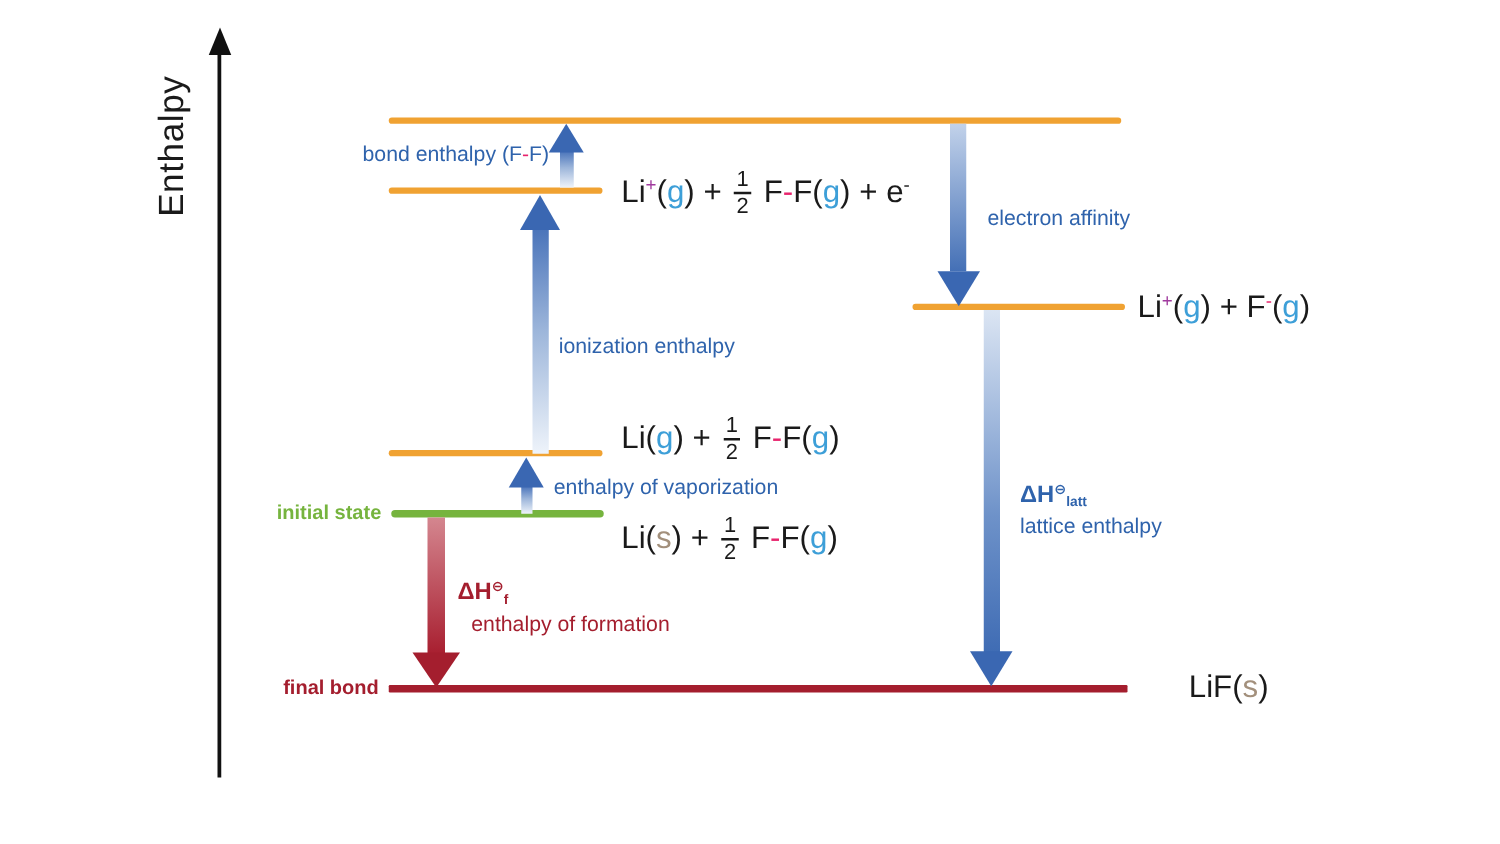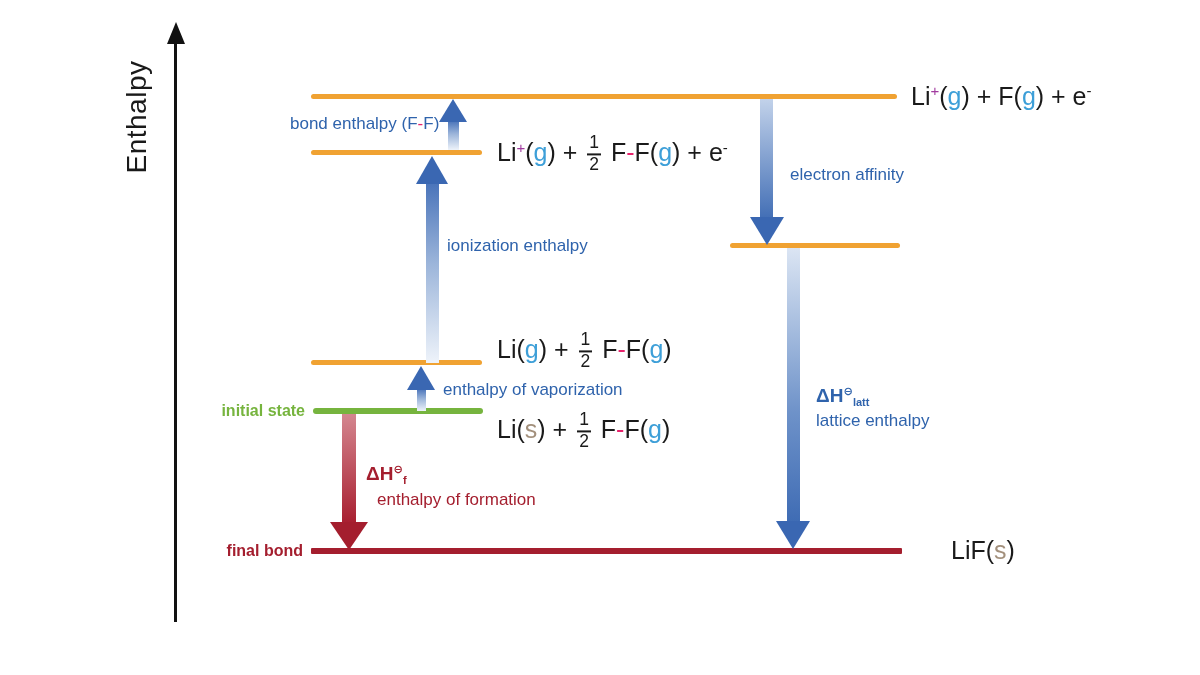--- a/index.html
+++ b/index.html
@@ -59,24 +59,24 @@
   <div class="level" style="left:311px;top:94px;width:586px;"></div>
   <div class="level" style="left:311px;top:150px;width:171px;"></div>
   <div class="level" style="left:311px;top:360px;width:171px;"></div>
   <div class="level green" style="left:313px;top:408px;width:170px;"></div>
   <div class="level" style="left:730px;top:243px;width:170px;"></div>
   <div class="level darkred" style="left:311px;top:548px;width:591px;"></div>
 
   <div class="state-label initial" style="left:180px;top:411px;width:125px;">initial state</div>
   <div class="state-label final" style="left:180px;top:551px;width:123px;">final bond</div>
 
-  <div class="formula" style="left:911px;top:96px;"><span>Li</span><span class="sup" style="color: rgb(160, 58, 158);">+</span><span>(</span><span style="color: rgb(61, 159, 216);">g</span><span>) + F(</span><span style="color: rgb(61, 159, 216);">g</span><span>) + e</span><span class="sup">-</span></div>
   <div class="formula" style="left:497px;top:154px;"><span>Li</span><span class="sup" style="color: rgb(160, 58, 158);">+</span><span>(</span><span style="color: rgb(61, 159, 216);">g</span><span>) + </span><span class="frac"><span class="num">1</span><span class="den">2</span></span><span> F</span><span style="color: rgb(232, 36, 109);">-</span><span>F(</span><span style="color: rgb(61, 159, 216);">g</span><span>) + e</span><span class="sup">-</span></div>
   <div class="formula" style="left:497px;top:351px;"><span>Li(</span><span style="color: rgb(61, 159, 216);">g</span><span>) + </span><span class="frac"><span class="num">1</span><span class="den">2</span></span><span> F</span><span style="color: rgb(232, 36, 109);">-</span><span>F(</span><span style="color: rgb(61, 159, 216);">g</span><span>)</span></div>
   <div class="formula" style="left:497px;top:431px;"><span>Li(</span><span style="color: rgb(163, 144, 124);">s</span><span>) + </span><span class="frac"><span class="num">1</span><span class="den">2</span></span><span> F</span><span style="color: rgb(232, 36, 109);">-</span><span>F(</span><span style="color: rgb(61, 159, 216);">g</span><span>)</span></div>
+  <div class="formula" style="left:910px;top:246px;"><span>Li</span><span class="sup" style="color: rgb(160, 58, 158);">+</span><span>(</span><span style="color: rgb(61, 159, 216);">g</span><span>) + F</span><span class="sup" style="color: rgb(232, 36, 109);">-</span><span>(</span><span style="color: rgb(61, 159, 216);">g</span><span>)</span></div>
   <div class="formula" style="left:915px;top:550px;margin-left:36px;"><span>LiF(</span><span style="color: rgb(163, 144, 124);">s</span><span>)</span></div>
 
   <div class="shaft up" style="left:417px;top:389px;width:9px;height:22px;"></div>
   <div class="head up" style="left:407px;top:366px;border-left-width:14px;border-right-width:14px;border-bottom-width:24px;"></div>
 
   <div class="shaft up" style="left:426px;top:183px;width:13px;height:180px;"></div>
   <div class="head up" style="left:416px;top:156px;border-left-width:16px;border-right-width:16px;border-bottom-width:28px;"></div>
 
   <div class="shaft up" style="left:448px;top:121px;width:11px;height:29px;"></div>
   <div class="head up" style="left:439px;top:99px;border-left-width:14px;border-right-width:14px;border-bottom-width:23px;"></div>
@@ -84,21 +84,21 @@
   <div class="shaft down" style="left:760px;top:99px;width:13px;height:118px;"></div>
   <div class="head down" style="left:750px;top:217px;border-left-width:17px;border-right-width:17px;border-top-width:28px;"></div>
 
   <div class="shaft down fade" style="left:787px;top:248px;width:13px;height:274px;"></div>
   <div class="head down" style="left:776px;top:521px;border-left-width:17px;border-right-width:17px;border-top-width:28px;"></div>
 
   <div class="shaft red" style="left:342px;top:414px;width:14px;height:109px;"></div>
   <div class="head down red" style="left:330px;top:522px;border-left-width:19px;border-right-width:19px;border-top-width:28px;"></div>
 
   <div class="plabel" style="left:290px;top:124px;"><span>bond enthalpy (F</span><span style="color: rgb(232, 36, 109);">-</span><span>F)</span></div>
-  <div class="plabel" style="left:447px;top:246px;">ionization enthalpy</div>
+  <div class="plabel" style="left:447px;top:277px;">ionization enthalpy</div>
   <div class="plabel" style="left:443px;top:390px;text-align:center;">enthalpy of vaporization</div>
   <div class="plabel" style="left:790px;top:175px;">electron affinity</div>
   <div class="sym blue" style="left:816px;top:396px;"><span>ΔH</span><span class="sup">⊖</span><span class="sub">latt</span></div>
   <div class="plabel" style="left:816px;top:421px;">lattice enthalpy</div>
   <div class="sym red" style="left:366px;top:474px;"><span>ΔH</span><span class="sup">⊖</span><span class="sub">f</span></div>
   <div class="plabel red" style="left:377px;top:500px;">enthalpy of formation</div>
 
 </div>
 
 </body></html>

